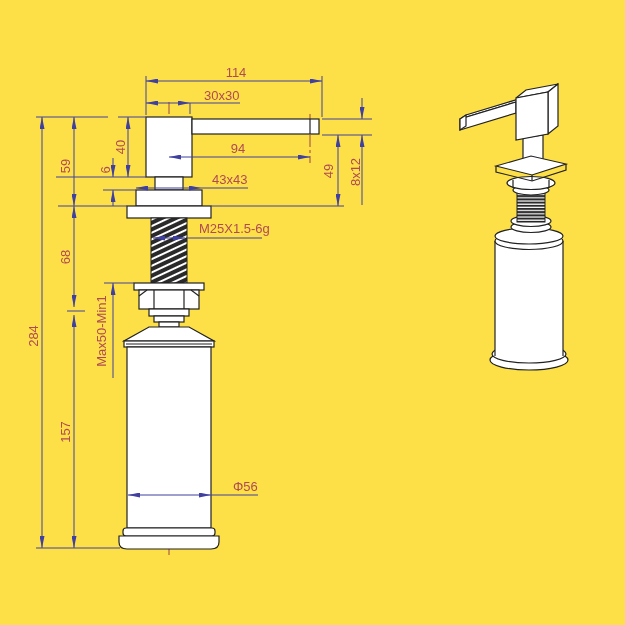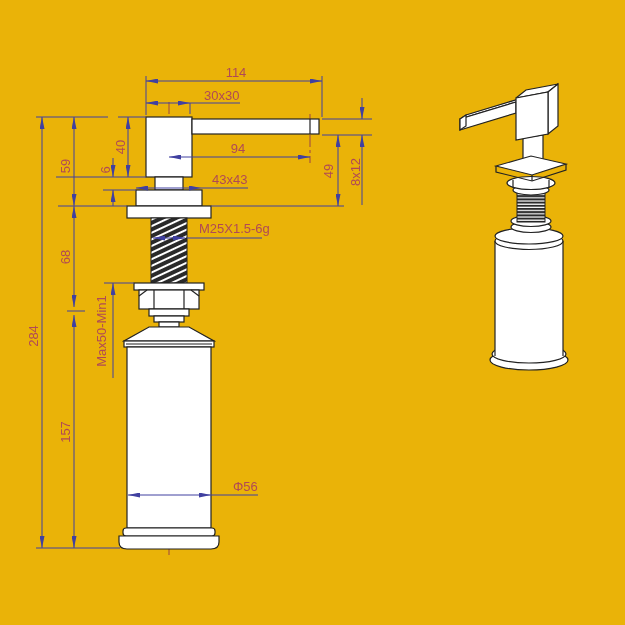--- a/index.html
+++ b/index.html
@@ -1,16 +1,16 @@
 <!DOCTYPE html>
 <html><head>
 <meta charset="utf-8">
 <style>
   html,body{margin:0;padding:0;background:#ffffff;}
-  .page{width:625px;height:625px;background:#eab308;position:relative;overflow:hidden;
+  .page{width:625px;height:625px;background:#fde047;position:relative;overflow:hidden;
         font-family:"Liberation Sans", sans-serif;}
   svg{display:block;}
   text{font-family:"Liberation Sans", sans-serif;font-size:13px;}
   .dimtxt{fill:#b04a55;}
   .dimline{stroke:#4040a0;stroke-width:1;fill:none;}
   .blk{stroke:#222222;stroke-width:1.2;fill:none;}
   .blkf{stroke:#222222;stroke-width:1.2;fill:#ffffff;}
   .cl{stroke:#9b4444;stroke-width:1;fill:none;stroke-dasharray:12 3 3 3;}
 </style>
 </head>

